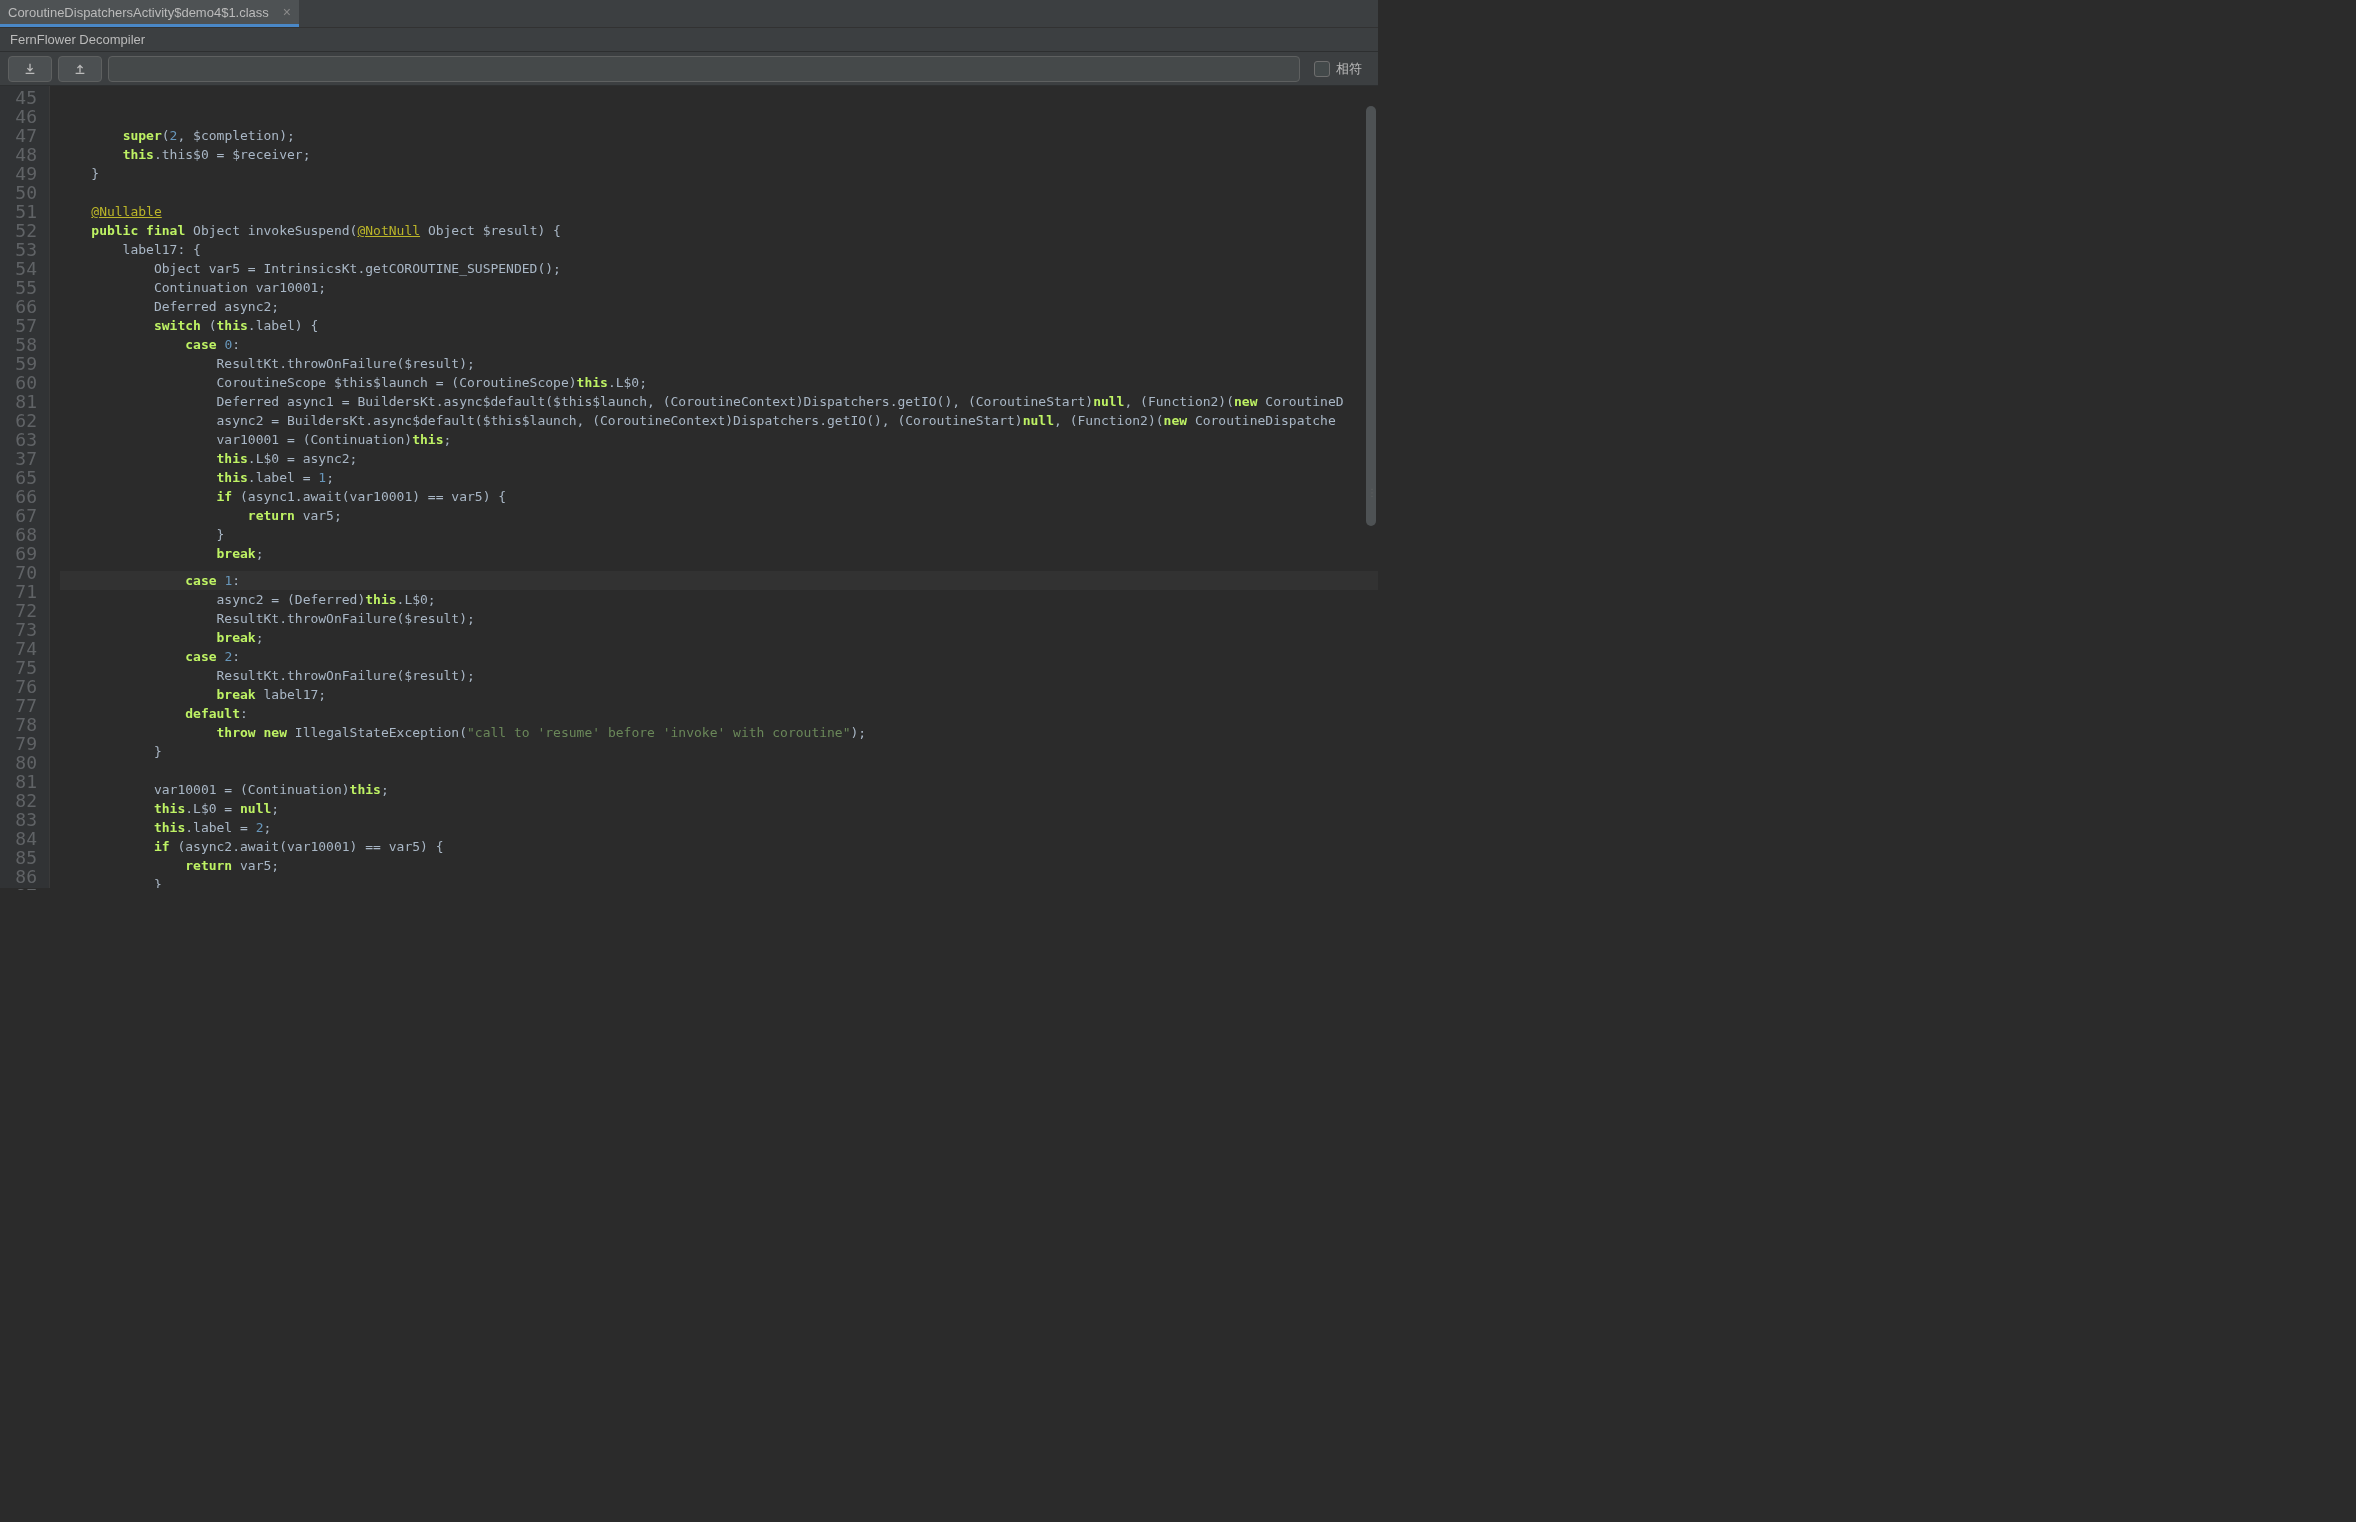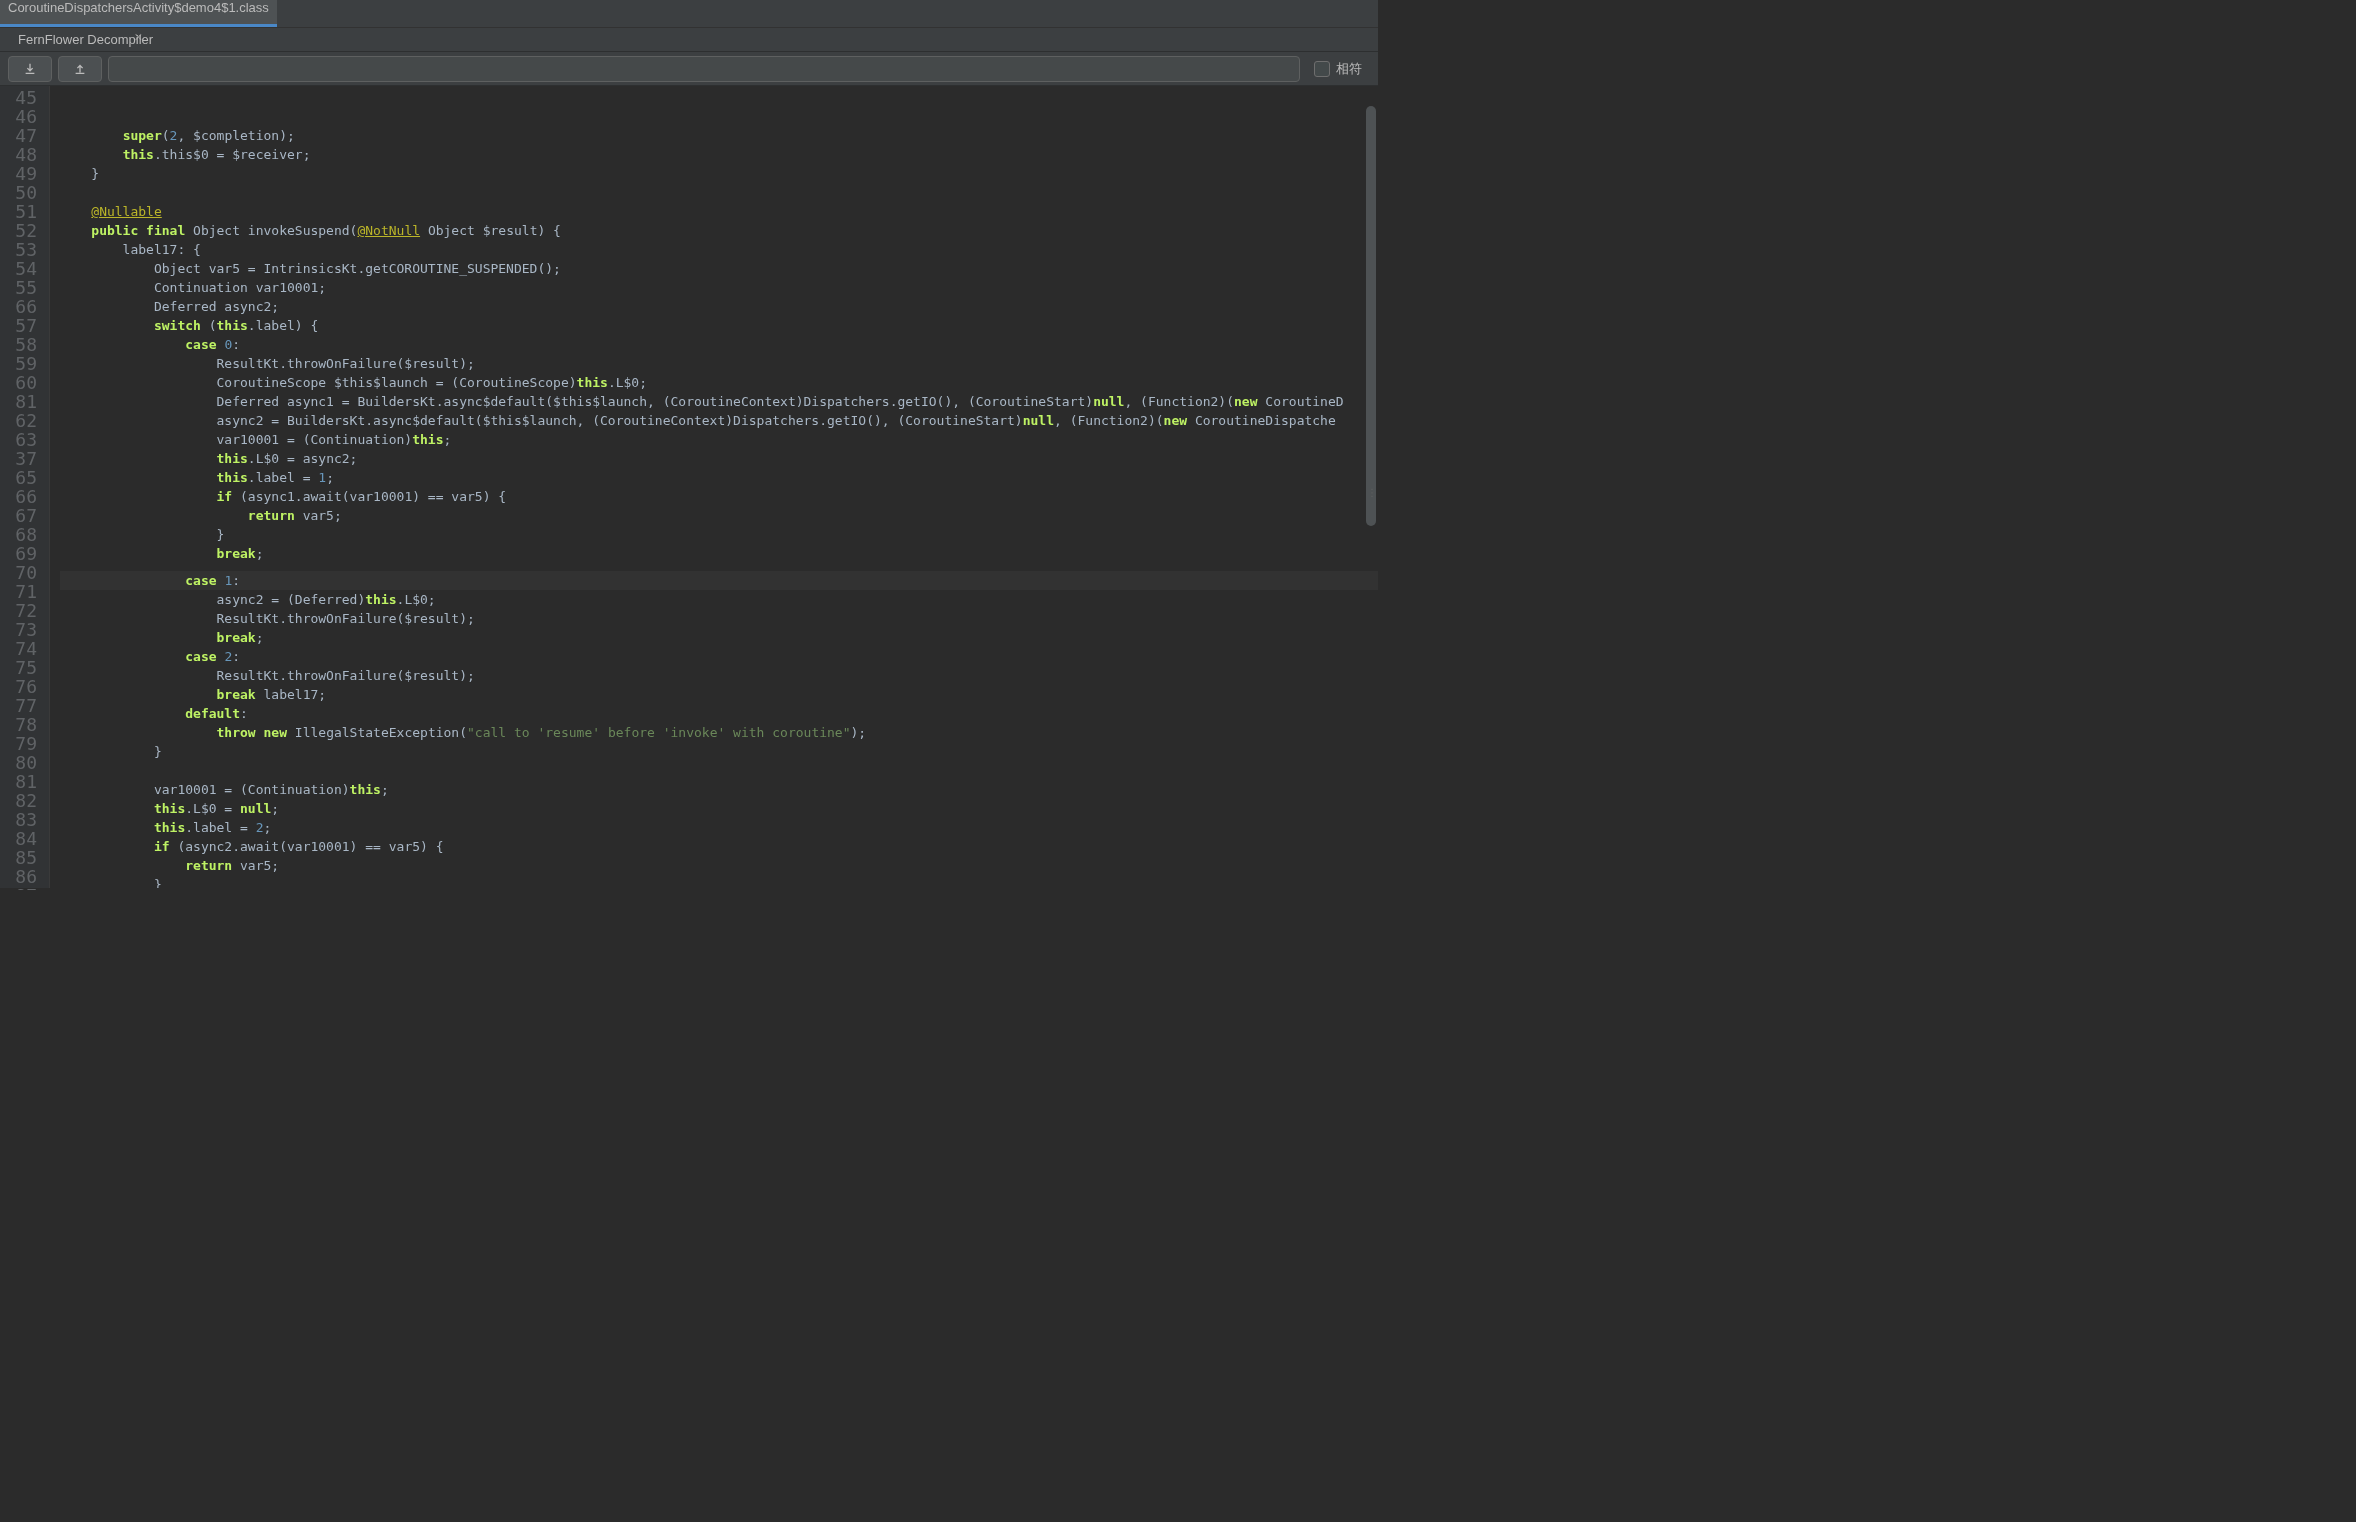--- a/index.html
+++ b/index.html
@@ -22,33 +22,32 @@
 .tab {
   background: #4e5254;
   color: #bbbbbb;
   padding: 0 8px;
   display: flex;
   align-items: center;
   gap: 14px;
   border-bottom: 3px solid #4a88c7;
   font-family: -apple-system, "Segoe UI", sans-serif;
   font-size: 13px;
-  flex-direction: column;
 }
 .tab .close-x {
   color: #8a8a8a;
   font-size: 14px;
   cursor: pointer;
 }
 .decompiler-bar {
   background: #3c3f41;
   color: #bbbbbb;
   font-family: -apple-system, "Segoe UI", sans-serif;
   font-size: 13px;
-  padding: 4px 18px;
+  padding: 4px 10px;
   border-bottom: 1px solid #2d2f30;
 }
 .toolbar {
   background: #3c3f41;
   height: 34px;
   display: flex;
   align-items: center;
   gap: 6px;
   padding: 0 8px;
   border-bottom: 1px solid #2d2f30;

